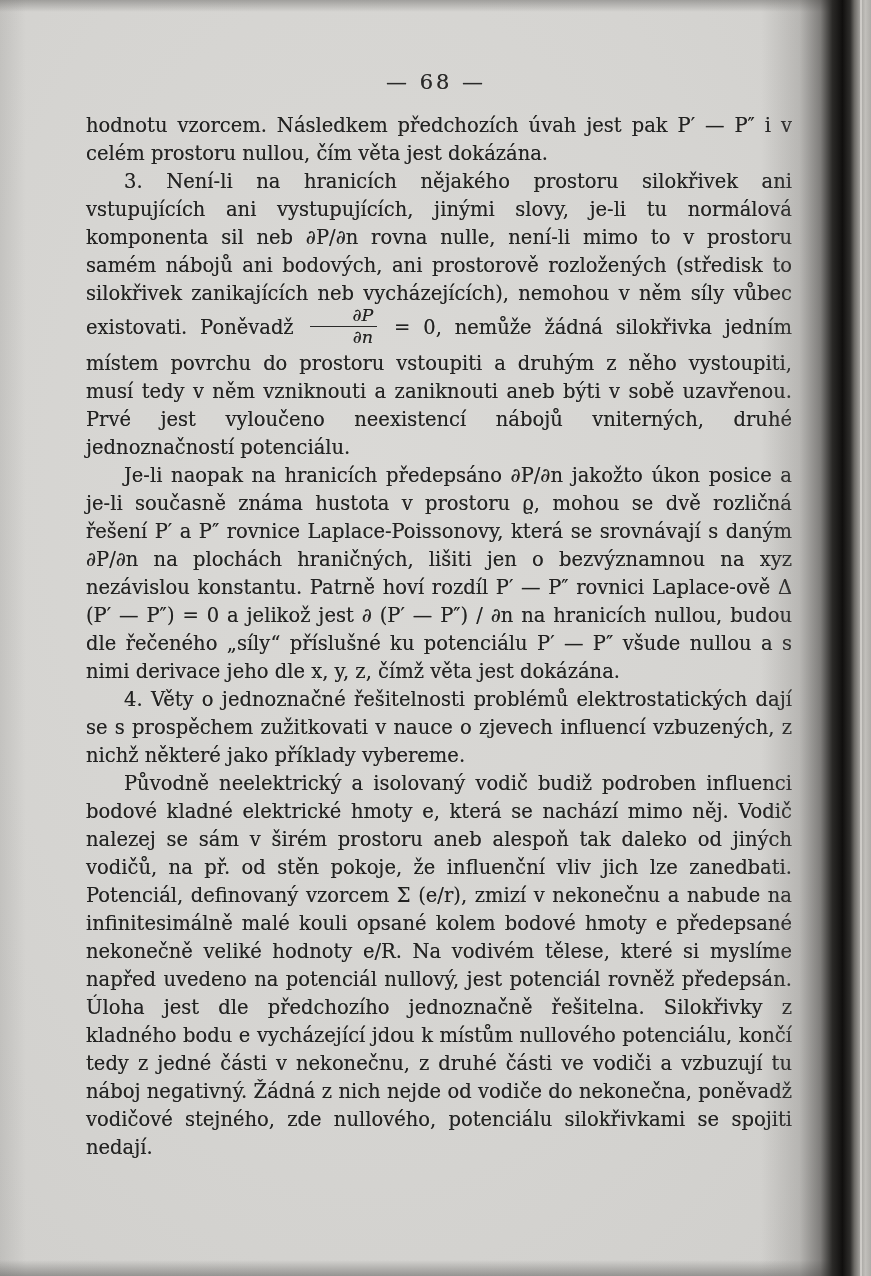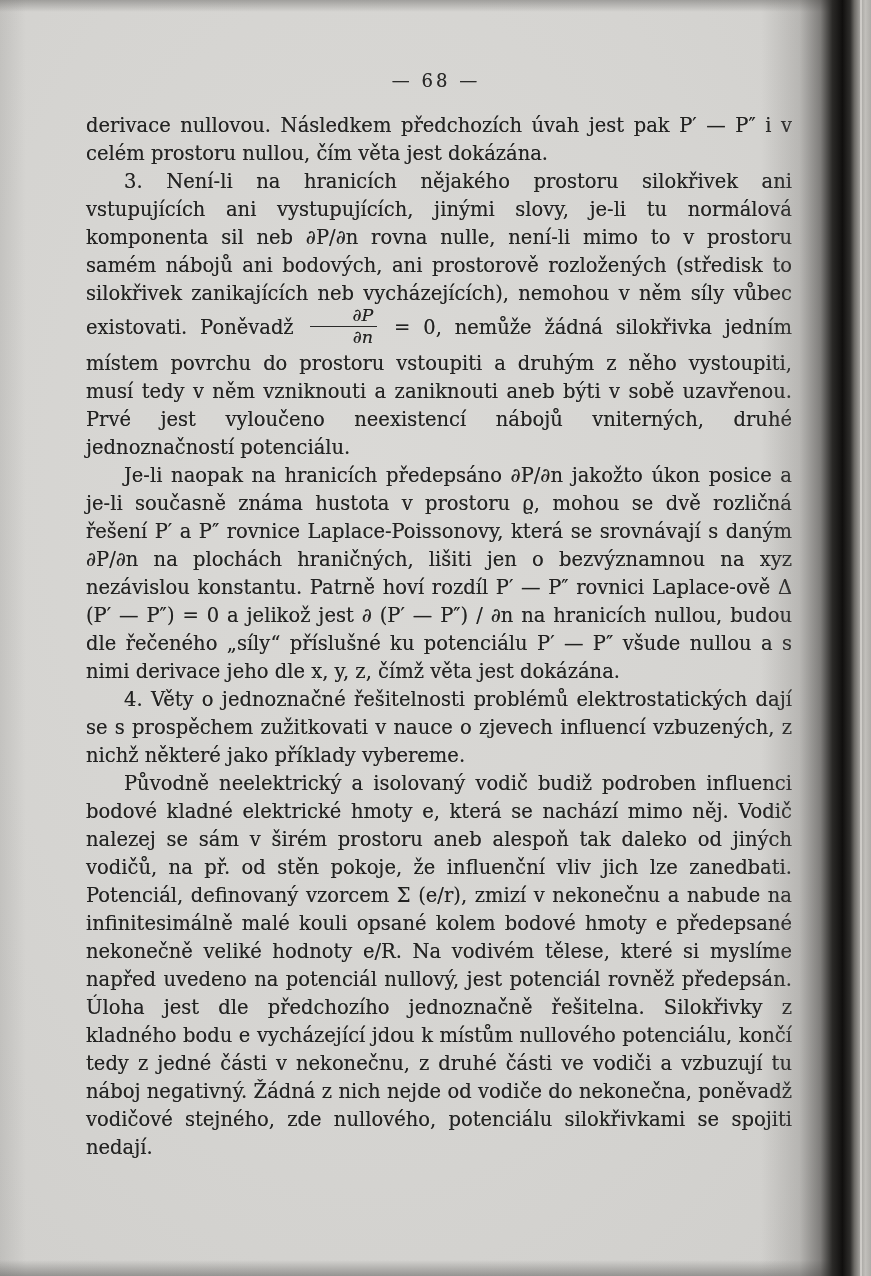--- a/index.html
+++ b/index.html
@@ -20,21 +20,21 @@
     background:
       radial-gradient(ellipse at 42% 38%, #dad9d6 0%, #d5d4d1 55%, #cfcecb 100%);
     color: #212120;
   }
   .page-number {
     position: absolute;
     top: 70px;
     left: 86px;
     width: 700px;
     text-align: center;
-    font-size: 18px;
+    font-size: 21px;
     letter-spacing: 3px;
     color: #2a2a29;
     text-shadow: 0 0 0.5px rgba(20,20,20,0.55);
   }
   .text-block {
     position: absolute;
     top: 112px;
     left: 86px;
     width: 706px;
     font-size: 19.5px;
@@ -116,21 +116,21 @@
     pointer-events: none;
   }
 </style>
 </head>
 <body>
 
 <div class="scan-root">
   <div class="page-number">—  68  —</div>
 
   <div class="text-block">
-      <p class="para"><span>derivace nullovou. Následkem předchozích úvah jest pak </span><span class="math">P′ — P″</span><span> i v celém prostoru nullou, čím věta jest dokázána.</span></p>
+      <p class="para"><span>hodnotu vzorcem. Následkem předchozích úvah jest pak </span><span class="math">P′ — P″</span><span> i v celém prostoru nullou, čím věta jest dokázána.</span></p>
       <p class="para indent"><span>3. Není-li na hranicích nějakého prostoru silokřivek ani vstupujících ani vystupujících, jinými slovy, je-li tu normálová komponenta sil neb </span><span class="math">∂P/∂n</span><span> rovna nulle, není-li mimo to v prostoru samém nábojů ani bodových, ani prostorově rozložených (středisk to silokřivek zanikajících neb vycházejících), nemohou v něm síly vůbec existovati. Poněvadž </span><span class="frac"><span class="num">∂P</span><span class="den">∂n</span></span><span> = 0, nemůže žádná silokřivka jedním místem povrchu do prostoru vstoupiti a druhým z něho vystoupiti, musí tedy v něm vzniknouti a zaniknouti aneb býti v sobě uzavřenou. Prvé jest vyloučeno neexistencí nábojů vniterných, druhé jednoznačností potenciálu.</span></p>
       <p class="para indent"><span>Je-li naopak na hranicích předepsáno </span><span class="math">∂P/∂n</span><span> jakožto úkon posice a je-li současně známa hustota v prostoru </span><span class="math">ϱ</span><span>, mohou se dvě rozličná řešení </span><span class="math">P′</span><span> a </span><span class="math">P″</span><span> rovnice </span><span class="math">Laplace-Poissonovy</span><span>, která se srovnávají s daným </span><span class="math">∂P/∂n</span><span> na plochách hraničných, lišiti jen o bezvýznamnou na </span><span class="math">xyz</span><span> nezávislou konstantu. Patrně hoví rozdíl </span><span class="math">P′ — P″</span><span> rovnici </span><span class="math">Laplace-ově</span><span> </span><span class="math">Δ (P′ — P″) = 0</span><span> a jelikož jest </span><span class="math">∂ (P′ — P″) / ∂n</span><span> na hranicích nullou, budou dle řečeného „síly“ příslušné ku potenciálu </span><span class="math">P′ — P″</span><span> všude nullou a s nimi derivace jeho dle </span><span class="math">x, y, z</span><span>, čímž věta jest dokázána.</span></p>
       <p class="para indent"><span>4. Věty o jednoznačné řešitelnosti problémů elektrostatických dají se s prospěchem zužitkovati v nauce o zjevech influencí vzbuzených, z nichž některé jako příklady vybereme.</span></p>
       <p class="para indent"><span>Původně neelektrický a isolovaný vodič budiž podroben influenci bodové kladné elektrické hmoty </span><span class="math">e</span><span>, která se nachází </span><span class="math">mimo</span><span> něj. Vodič nalezej se </span><span class="math">sám</span><span> v širém prostoru aneb alespoň tak daleko od jiných vodičů, na př. od stěn pokoje, že influenční vliv jich lze zanedbati. Potenciál, definovaný vzorcem </span><span class="math">Σ (e/r)</span><span>, zmizí v nekonečnu a nabude na infinitesimálně malé kouli opsané kolem bodové hmoty </span><span class="math">e</span><span> předepsané nekonečně veliké hodnoty </span><span class="math">e/R</span><span>. Na vodivém tělese, které si myslíme napřed uvedeno na potenciál nullový, jest potenciál rovněž předepsán. Úloha jest dle předchozího jednoznačně řešitelna. Silokřivky z kladného bodu </span><span class="math">e</span><span> vycházející jdou k místům nullového potenciálu, končí tedy z jedné části v nekonečnu, z druhé části ve vodiči a vzbuzují tu náboj negativný. Žádná z nich nejde od vodiče do nekonečna, poněvadž vodičové stejného, zde nullového, potenciálu silokřivkami se spojiti nedají.</span></p>
     </div>
 
   <div class="edge-left"></div>
   <div class="edge-top"></div>
   <div class="edge-bottom"></div>
   <div class="gutter"></div>

